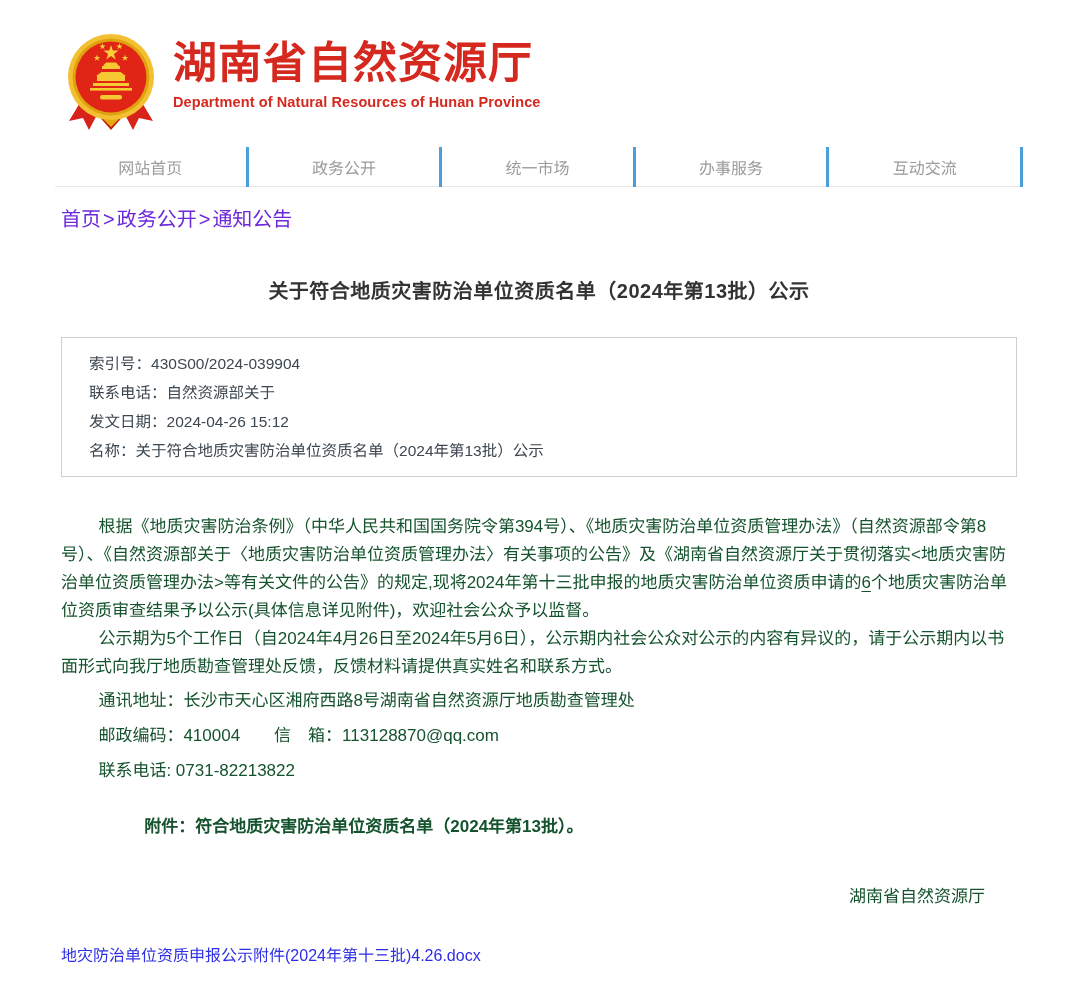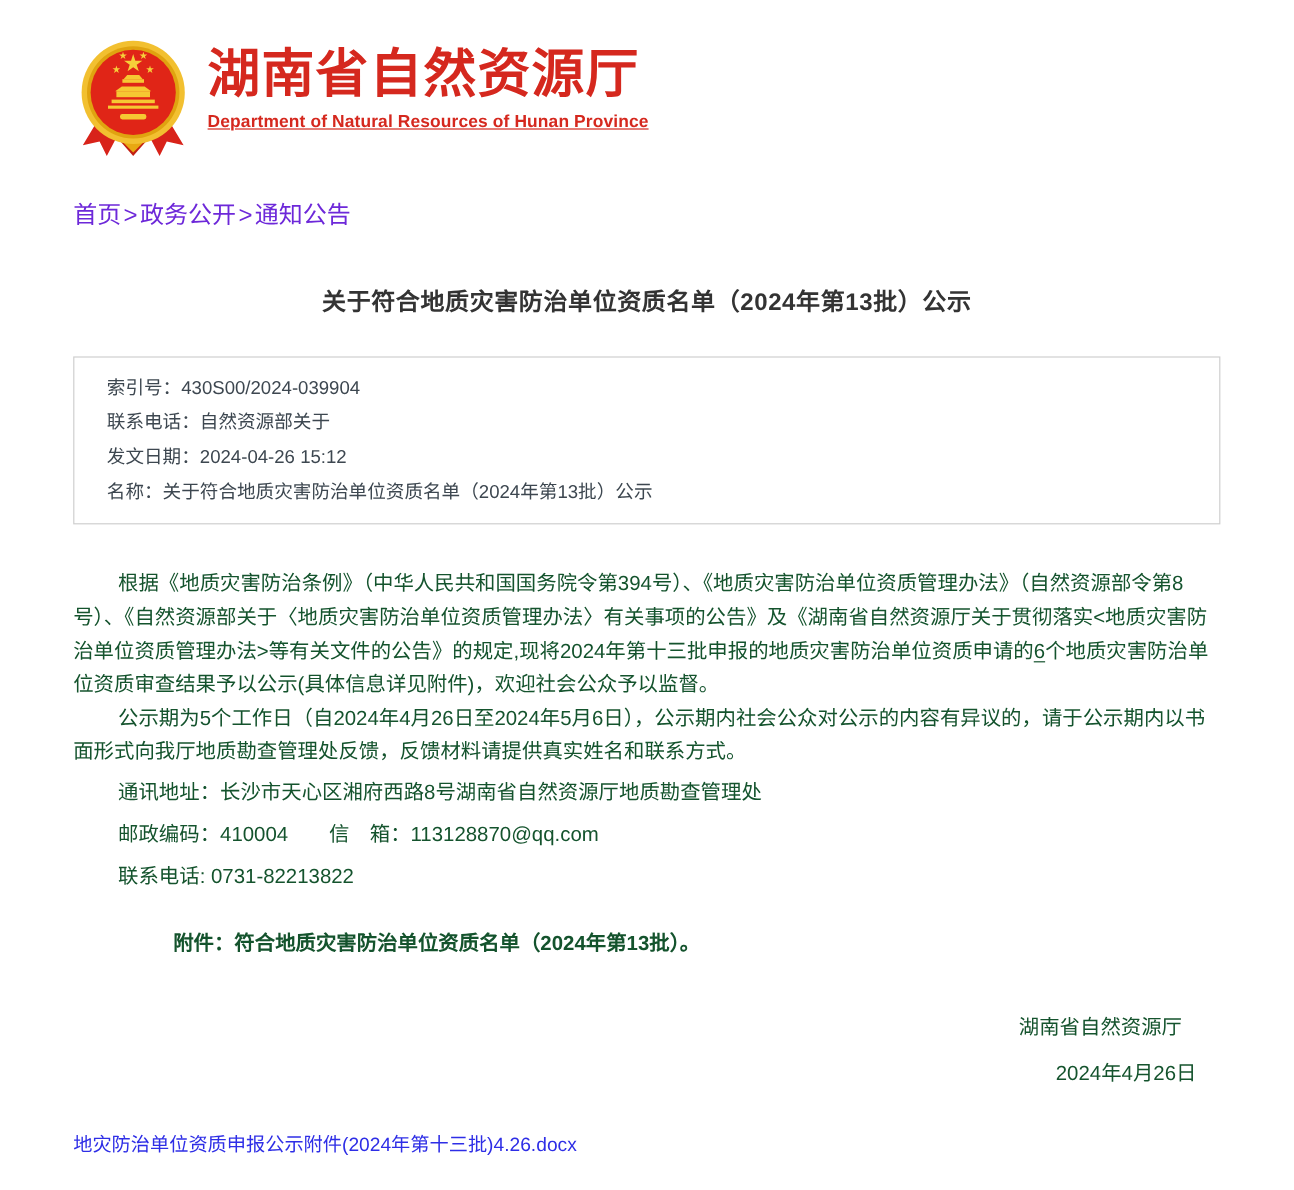--- a/index.html
+++ b/index.html
@@ -27,21 +27,20 @@
     letter-spacing: 1px;
     line-height: 1.1;
     font-family: "Liberation Sans", "DejaVu Sans", sans-serif;
   }
   .site-name-en {
     color: #d5281e;
     font-size: 14.5px;
     font-weight: bold;
     margin-top: 7px;
     letter-spacing: 0.1px;
-    text-decoration: underline;
   }
 
   
   .main-nav {
     display: flex;
     height: 40px;
     border-bottom: 1px solid #e7e7e7;
   }
   .nav-item {
     flex: 1 1 0;
@@ -145,20 +144,27 @@
           <rect x="33" y="62" width="22" height="4.5" rx="2"></rect>
         </g>
       </svg>
     </div>
     <div class="brand-text">
       <div class="site-name">湖南省自然资源厅</div>
       <div class="site-name-en">Department of Natural Resources of Hunan Province</div>
     </div>
   </header>
 
+  <nav class="main-nav">
+    <div class="nav-item">网站首页</div>
+    <div class="nav-item">政务公开</div>
+    <div class="nav-item">统一市场</div>
+    <div class="nav-item">办事服务</div>
+    <div class="nav-item">互动交流</div>
+  </nav>
 
   <div class="breadcrumb">
     <span class="crumb">首页</span><span class="sep">&gt;</span><span class="crumb">政务公开</span><span class="sep">&gt;</span><span class="crumb">通知公告</span>
   </div>
 
   <main class="article">
 
     <h1 class="article-title">关于符合地质灾害防治单位资质名单（2024年第13批）公示</h1>
 
     <div class="meta-box">
@@ -174,21 +180,20 @@
       <p class="para">公示期为5个工作日（自2024年4月26日至2024年5月6日），公示期内社会公众对公示的内容有异议的，请于公示期内以书面形式向我厅地质勘查管理处反馈，反馈材料请提供真实姓名和联系方式。</p>
 
       <p class="contact-line">通讯地址：长沙市天心区湘府西路8号湖南省自然资源厅地质勘查管理处</p>
       <p class="contact-line">邮政编码：410004　　信　箱：113128870@qq.com</p>
       <p class="contact-line">联系电话: 0731-82213822</p>
 
       <p class="attachment-note">附件：符合地质灾害防治单位资质名单（2024年第13批）。</p>
 
       <div class="signoff">
         <div class="signoff-org">湖南省自然资源厅</div>
-        <div class="signoff-date">2024年4月26日</div>
       </div>
     </div>
   </main>
 
   <div class="attachment-link-row">
     <a class="attachment-link">地灾防治单位资质申报公示附件(2024年第十三批)4.26.docx</a>
   </div>
 
 </div>
 

